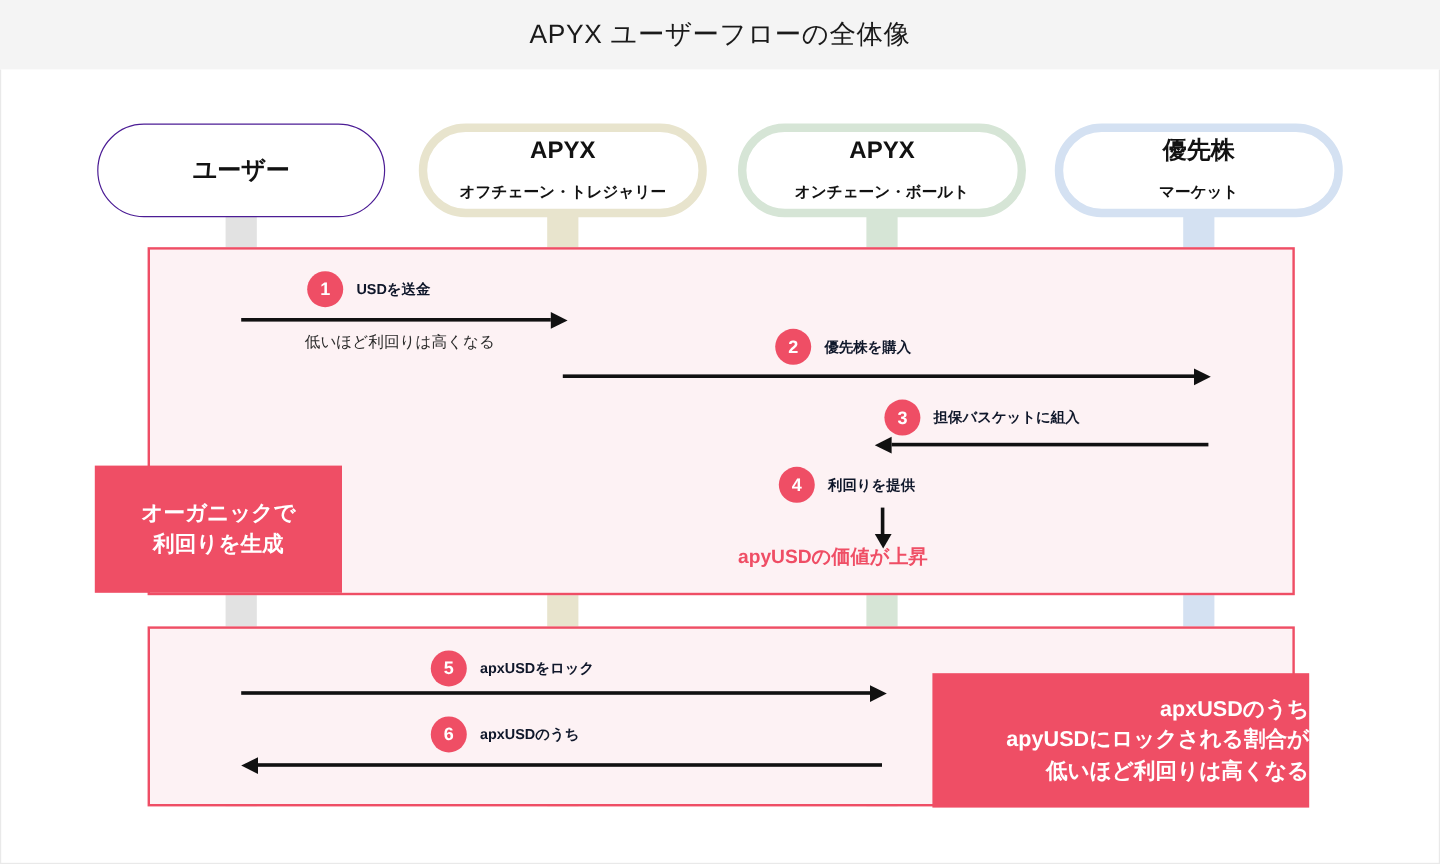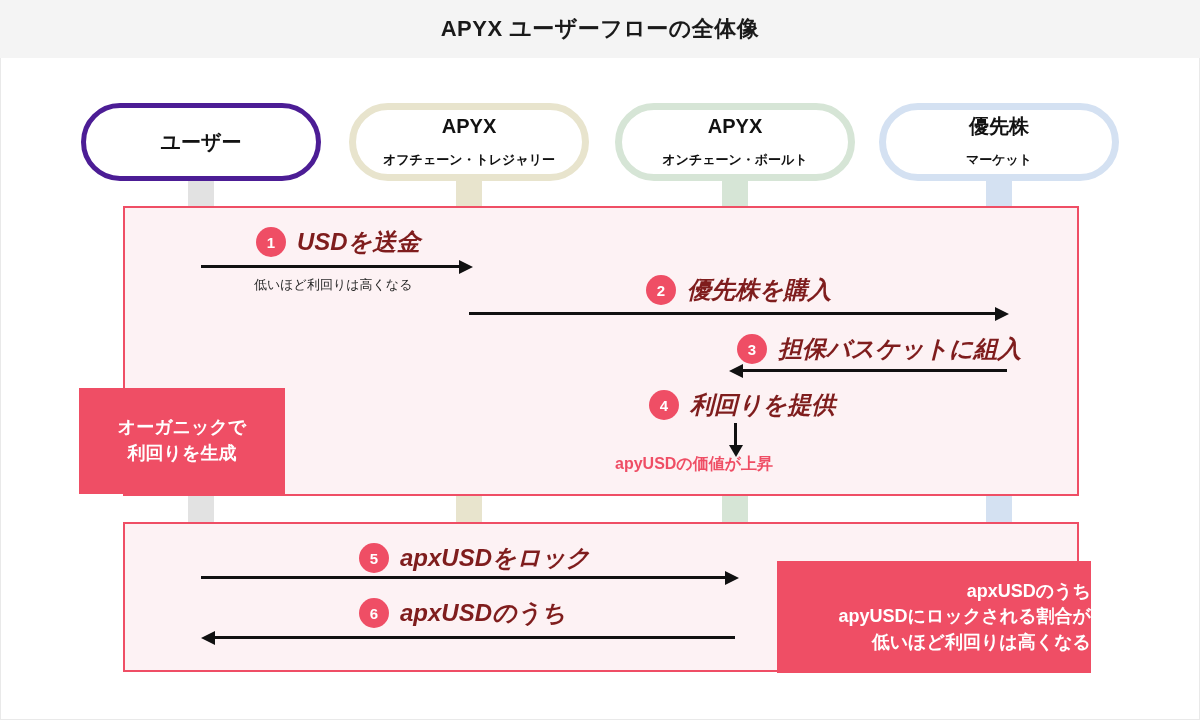--- a/index.html
+++ b/index.html
@@ -26,21 +26,21 @@
     left: 0; top: 0;
     width: 1200px;
     height: 58px;
     background: #f4f4f4;
     display: flex;
     align-items: center;
     justify-content: center;
   }
   .header-title {
     font-size: 22px;
-    font-weight: bold;
+    font-weight: normal;
     color: #1a1a1a;
     letter-spacing: 0.5px;
   }
   
   .canvas {
     position: absolute;
     left: 0; top: 58px;
     width: 1200px;
     height: 662px;
     background: #ffffff;
@@ -140,25 +140,24 @@
     background: #ef4e65;
     color: #ffffff;
     font-size: 15px;
     font-weight: bold;
     display: flex;
     align-items: center;
     justify-content: center;
     flex: 0 0 auto;
   }
   .step-label {
-    font-size: 24px;
-    font-weight: bold;
-    color: #7f1d1d;
+    font-size: 12px;
+    font-weight: bold;
+    color: #0f172a;
     margin-left: 11px;
-    font-style: italic;
   }
   .sublabel {
     position: absolute;
     font-size: 13px;
     color: #2a2a2a;
     z-index: 7;
     white-space: nowrap;
   }
   .emphasis {
     position: absolute;
@@ -194,21 +193,21 @@
     <div class="header-title">APYX ユーザーフローの全体像</div>
   </div>
 
   <div class="canvas">
 
     <div class="lifeline" style="left:187px; background:#e2e2e2;"></div>
     <div class="lifeline" style="left:455px; background:#e8e4cd;"></div>
     <div class="lifeline" style="left:721px; background:#d6e5d6;"></div>
     <div class="lifeline" style="left:985px; background:#d4e1f2;"></div>
 
-    <div class="actor" style="left:80px; width:240px; border:5px solid #4c1d95;">
+    <div class="actor" style="left:80px; width:240px; border:1px solid #4c1d95;">
       <div class="actor-title">ユーザー</div>
     </div>
 
     <div class="actor" style="left:348px; width:240px; border:7px solid #e8e4cd;">
       <div class="actor-title">APYX</div>
       <div class="actor-sub">オフチェーン・トレジャリー</div>
     </div>
 
     <div class="actor" style="left:614px; width:240px; border:7px solid #d6e5d6;">
       <div class="actor-title">APYX</div>

